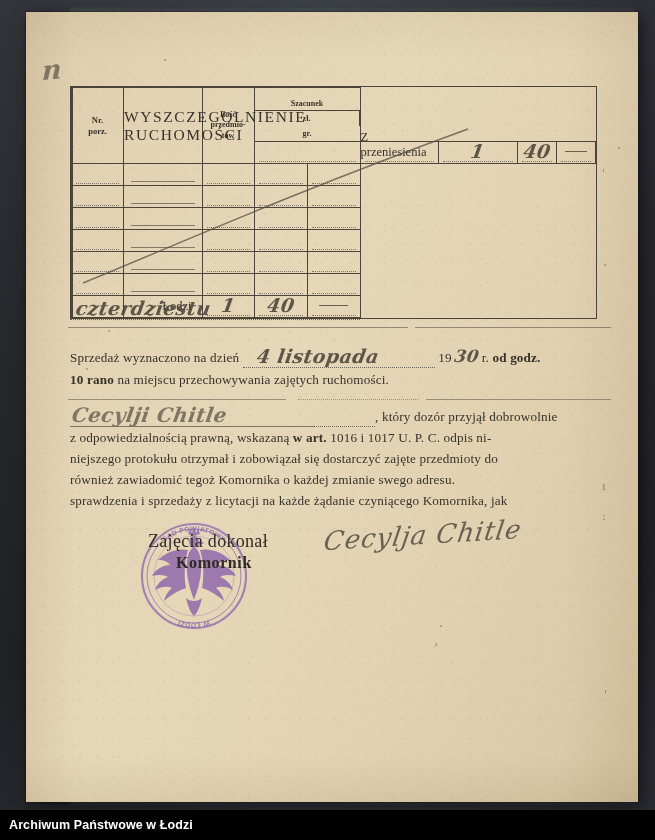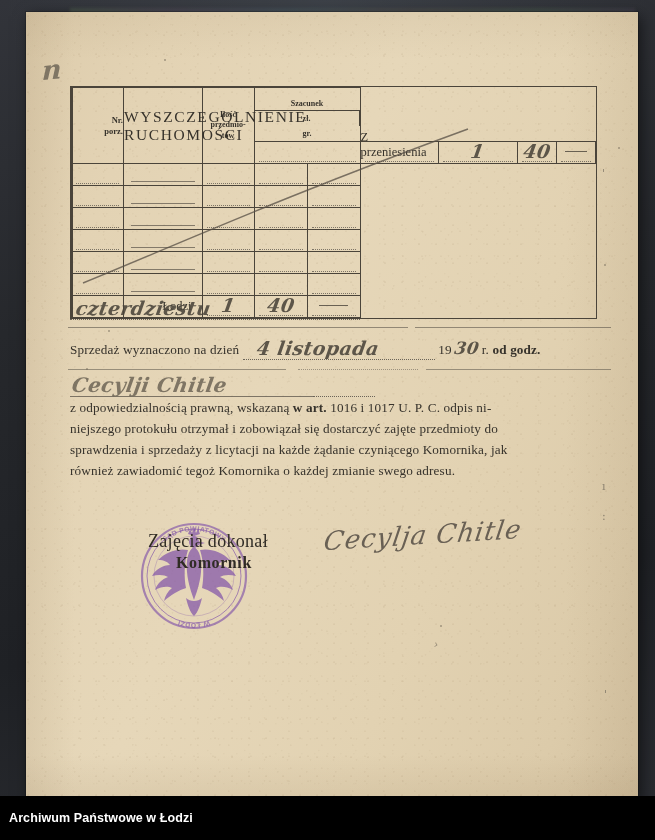--- a/index.html
+++ b/index.html
@@ -125,21 +125,21 @@
     table-layout: fixed;
   }
   #inventory-table td, #inventory-table th {
     border: 1px solid #4a443a;
     padding: 0;
     vertical-align: middle;
   }
   
   .th-nr {
     width: 52px;
-    text-align: right;
+    text-align: center;
     font-size: 8.5px;
     font-weight: bold;
     line-height: 1.25;
     padding: 5px 0 5px;
     color: #36322b;
   }
   .th-main {
     text-align: center;
     font-size: 15.5px;
     letter-spacing: 1.6px;
@@ -326,21 +326,21 @@
     font-size: 11px;
     color: #6b6458;
     opacity: .7;
     font-family: "DejaVu Serif", serif;
   }
 
   
   #archive-bar {
     position: absolute;
     left: 0; right: 0; bottom: 0;
-    height: 44px;
+    height: 30px;
     background: #000;
     display: flex;
     align-items: center;
   }
   #archive-bar span {
     color: #ffffff;
     font-family: "Liberation Sans", sans-serif;
     font-size: 12.5px;
     font-weight: bold;
     margin-left: 9px;
@@ -572,52 +572,57 @@
       <span class="fill" style="width:290px;">
         <span class="hw-over hand" style="left:6px;">czterdziestu</span>
       </span>
     </div>
 
     <div style="height:9px; position:relative;">
       <div style="position:absolute; left:-2px; width:340px; top:4px; border-bottom:1px solid #5a5349; opacity:.6;"></div>
       <div style="position:absolute; left:345px; right:-6px; top:4px; border-bottom:1px solid #5a5349; opacity:.6;"></div>
     </div>
 
-    <div class="p-line" style="margin-top:6px;">
+    <div class="p-line" style="margin-top:14px;">
       <span>Sprzedaż wyznaczono na dzień</span>
       <span class="fill" style="width:192px;">
         <span class="hw-over hand" style="left:14px;">4 listopada</span>
       </span>
       <span>19</span><span class="hand" style="font-size:17px; display:inline-block; width:30px; text-align:center;">30</span><span>r.</span>
       <span class="b">od godz.</span>
     </div>
 
+    <div class="p-line" style="margin-top:2px;">
+      <span class="b">10</span>
+      <span class="b">rano</span>
+      <span>na miejscu przechowywania zajętych ruchomości.</span>
+    </div>
 
     <div style="height:16px; position:relative;">
       <div style="position:absolute; left:-2px; width:218px; top:9px; border-bottom:1px solid #5a5349; opacity:.55;"></div>
       <div style="position:absolute; left:228px; width:120px; top:9px; border-bottom:1px dotted #6b6458; opacity:.6;"></div>
       <div style="position:absolute; left:356px; right:-6px; top:9px; border-bottom:1px solid #5a5349; opacity:.55;"></div>
     </div>
 
 
     <div class="p-line" style="margin-top:1px;">
       <span class="fill-solid" style="width:243px;">
         <span class="hw-over hand" style="left:2px; font-size:20px;">Cecylji Chitle</span>
-      </span><span class="fill" style="width:62px;"></span>
+      </span><span class="fill" style="width:62px;"></span><span>, który dozór przyjął dobrowolnie</span>
     </div>
 
     <div class="p-line" style="margin-top:1px;">
       <span>z odpowiedzialnością prawną, wskazaną</span>
       <span class="b">w art.</span>
       <span>1016 i 1017 U. P. C. odpis ni-</span>
     </div>
 
     <div class="p-line" style="margin-top:1px;font-family:Liberation Serif, serif;">niejszego protokułu otrzymał i zobowiązał się dostarczyć zajęte przedmioty do</div>
+    <div class="p-line" style="margin-top:1px;">również zawiadomić tegoż Komornika o każdej zmianie swego adresu.</div>
     <div class="p-line" style="margin-top:1px;">sprawdzenia i sprzedaży z licytacji na każde żądanie czyniącego Komornika, jak</div>
-    <div class="p-line" style="margin-top:1px;">również zawiadomić tegoż Komornika o każdej zmianie swego adresu.</div>
   </div>
 
   <svg id="komornik-stamp" viewBox="0 0 128 112">
     <g opacity="0.62" fill="none" stroke="#7d4ea8">
       <circle cx="64" cy="56" r="52" stroke-width="2.2"></circle>
       <circle cx="64" cy="56" r="47" stroke-width="1"></circle>
       <circle cx="64" cy="56" r="40" stroke-width="0.8" opacity="0.55"></circle>
     </g>
 
     <g opacity="0.68" fill="#7d4ea8">

